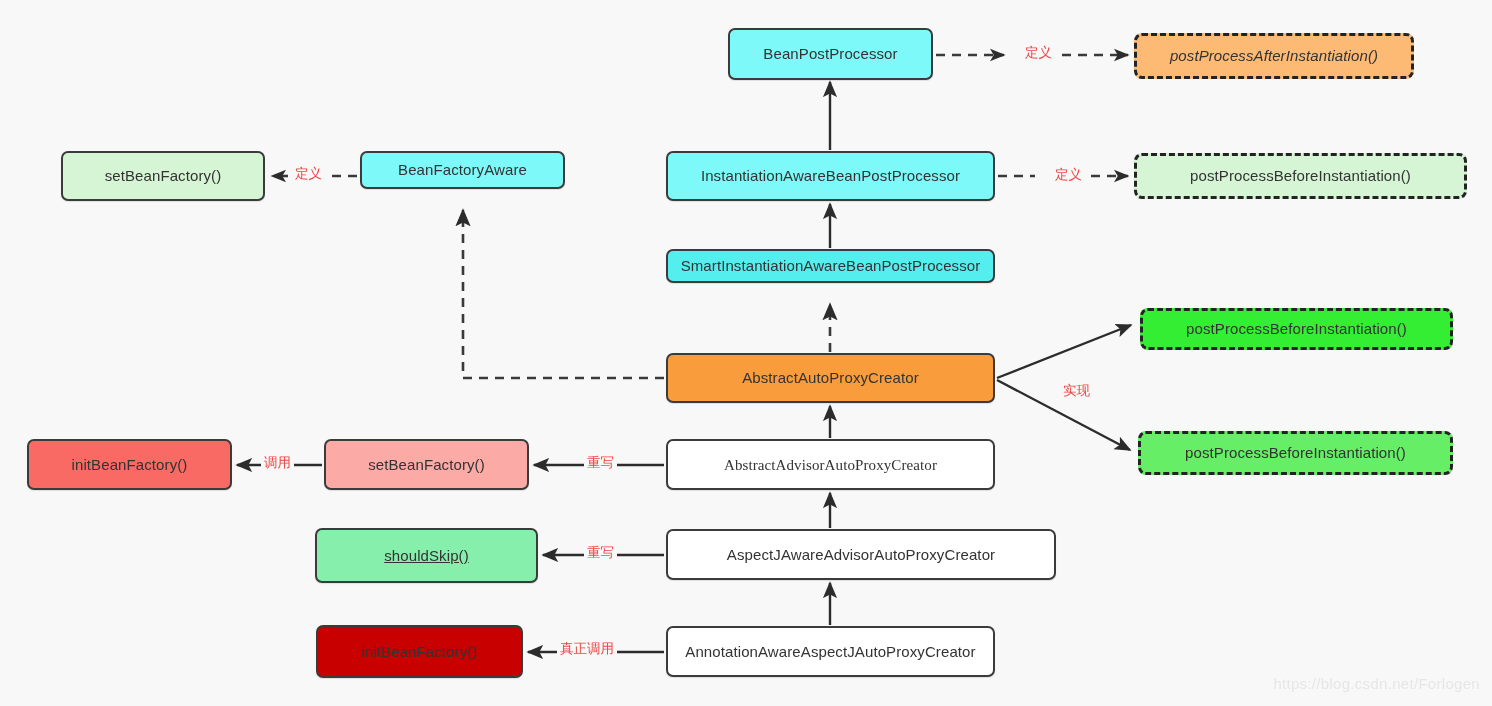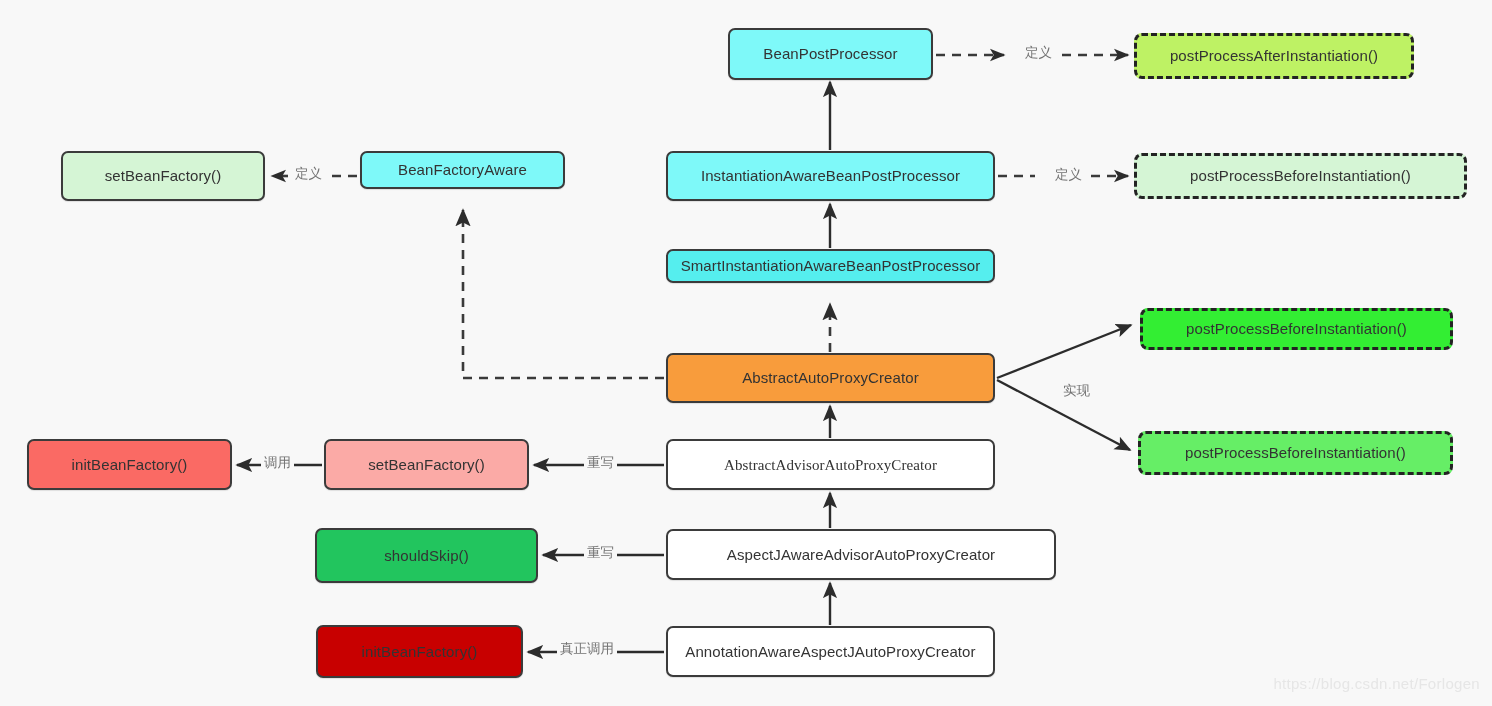--- a/index.html
+++ b/index.html
@@ -40,21 +40,21 @@
     border: 2.5px solid #3b3b3b;
     box-shadow: 0 1px 1px rgba(0,0,0,0.10);
   }
   .dashed-node {
     border: 3px dashed #232323;
     border-radius: 8px;
   }
   .edge-label {
     position: absolute;
     background: #f8f8f8;
-    color: #737373;
+    color: #ef4444;
     font-size: 13.5px;
     padding: 0 3px;
     z-index: 4;
     white-space: nowrap;
     line-height: 1.2;
   }
   .edge-label.plain {
     background: transparent;
   }
   #watermark {
@@ -125,21 +125,21 @@
 
     <path d="M 664 555 L 543 555" marker-end="url(#arrow)"></path>
 
     <path d="M 664 652 L 528 652" marker-end="url(#arrow)"></path>
   </g>
 </svg>
 
 <div class="node solid-node" style="left: 728px; top: 28px; width: 205px; height: 52px; background: rgb(126, 249, 249);">
   <span>BeanPostProcessor</span>
 </div>
-<div class="node dashed-node" style="left: 1134px; top: 33px; width: 280px; height: 46px; background: #bef264;">
+<div class="node dashed-node" style="left: 1134px; top: 33px; width: 280px; height: 46px; background: #fdba74; font-style: italic;">
   <span>postProcessAfterInstantiation()</span>
 </div>
 <div class="node solid-node" style="left: 61px; top: 151px; width: 204px; height: 50px; background: rgb(213, 245, 213);">
   <span>setBeanFactory()</span>
 </div>
 <div class="node solid-node" style="left: 360px; top: 151px; width: 205px; height: 38px; background: rgb(126, 249, 249);">
   <span>BeanFactoryAware</span>
 </div>
 <div class="node solid-node" style="left: 666px; top: 151px; width: 329px; height: 50px; background: rgb(126, 249, 249);">
   <span>InstantiationAwareBeanPostProcessor</span>
@@ -161,21 +161,21 @@
 </div>
 <div class="node solid-node" style="left: 27px; top: 439px; width: 205px; height: 51px; background: rgb(250, 106, 100);">
   <span>initBeanFactory()</span>
 </div>
 <div class="node solid-node" style="left: 324px; top: 439px; width: 205px; height: 51px; background: rgb(251, 170, 166);">
   <span>setBeanFactory()</span>
 </div>
 <div class="node solid-node" style="left: 666px; top: 439px; width: 329px; height: 51px; background: rgb(255, 255, 255); font-family: Liberation Serif, serif;">
   <span>AbstractAdvisorAutoProxyCreator</span>
 </div>
-<div class="node solid-node" style="left: 315px; top: 528px; width: 223px; height: 55px; background: #22c55e;">
+<div class="node solid-node" style="left: 315px; top: 528px; width: 223px; height: 55px; background: #86efac; text-decoration: underline;">
   <span>shouldSkip()</span>
 </div>
 <div class="node solid-node" style="left: 666px; top: 529px; width: 390px; height: 51px; background: rgb(255, 255, 255);">
   <span>AspectJAwareAdvisorAutoProxyCreator</span>
 </div>
 <div class="node solid-node" style="left: 316px; top: 625px; width: 207px; height: 53px; background: rgb(200, 0, 0);">
   <span>initBeanFactory()</span>
 </div>
 <div class="node solid-node" style="left: 666px; top: 626px; width: 329px; height: 51px; background: rgb(255, 255, 255);">
   <span>AnnotationAwareAspectJAutoProxyCreator</span>

